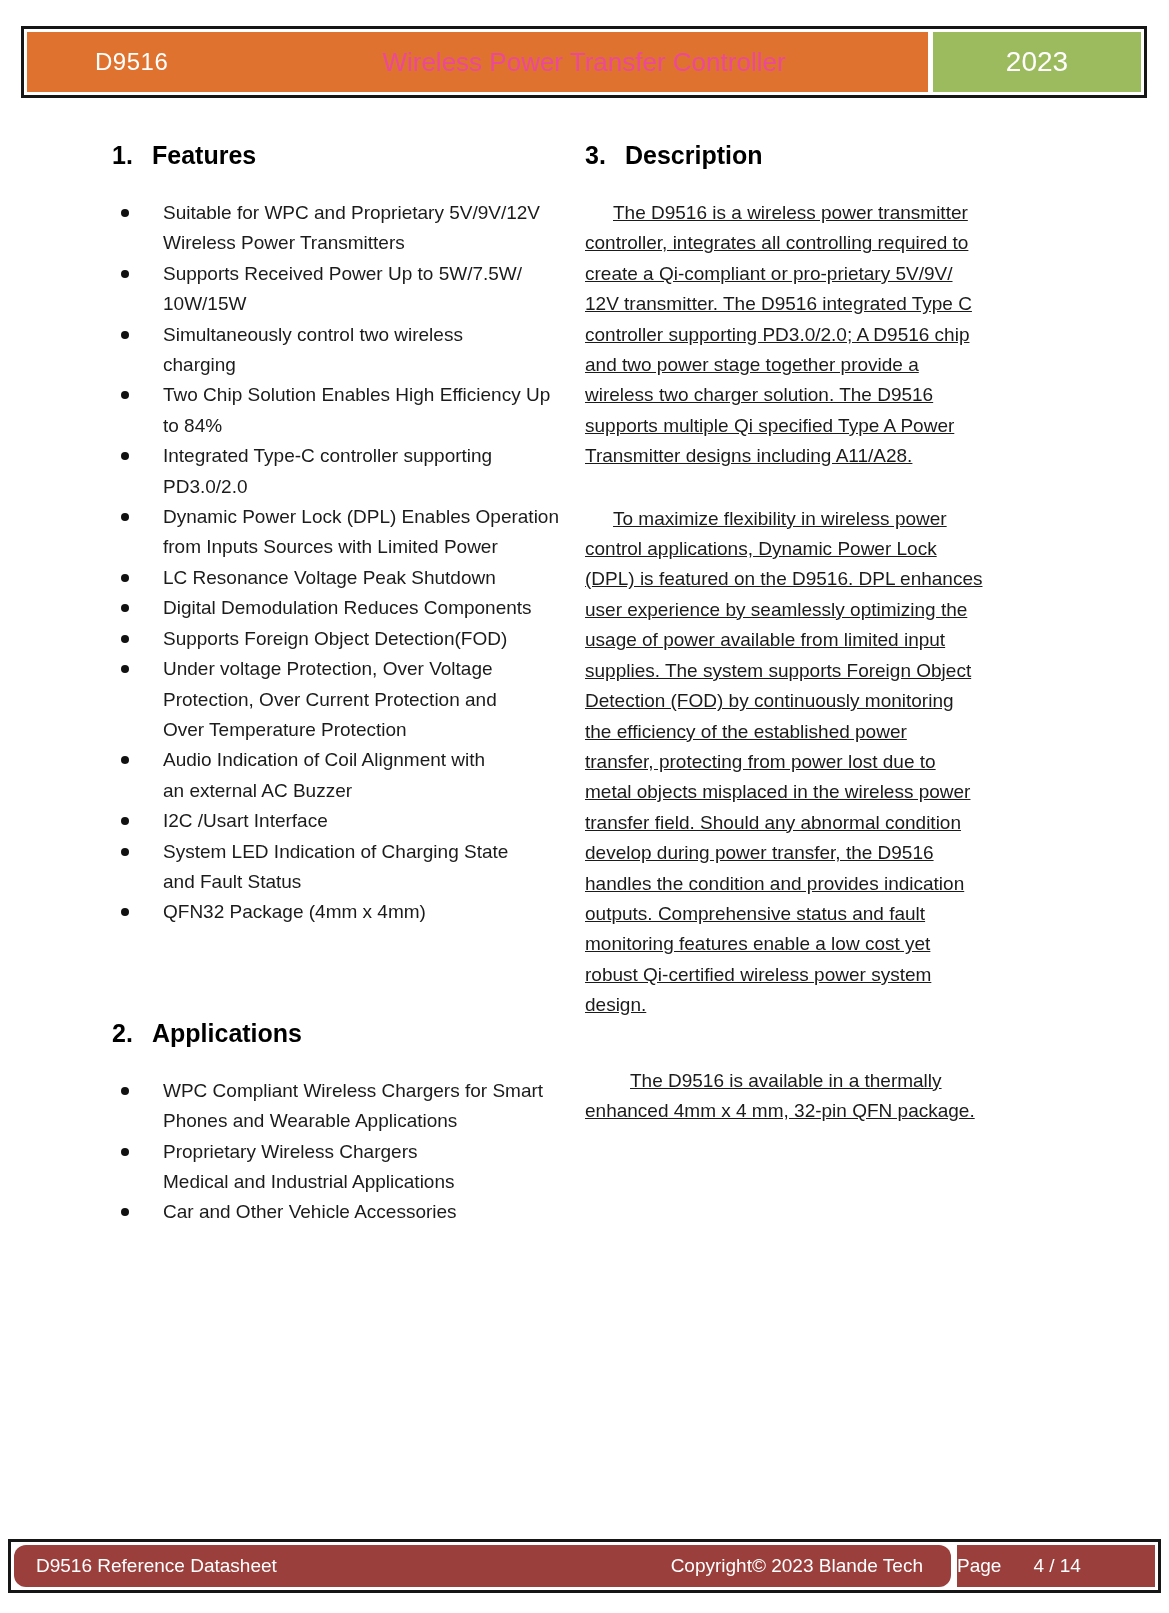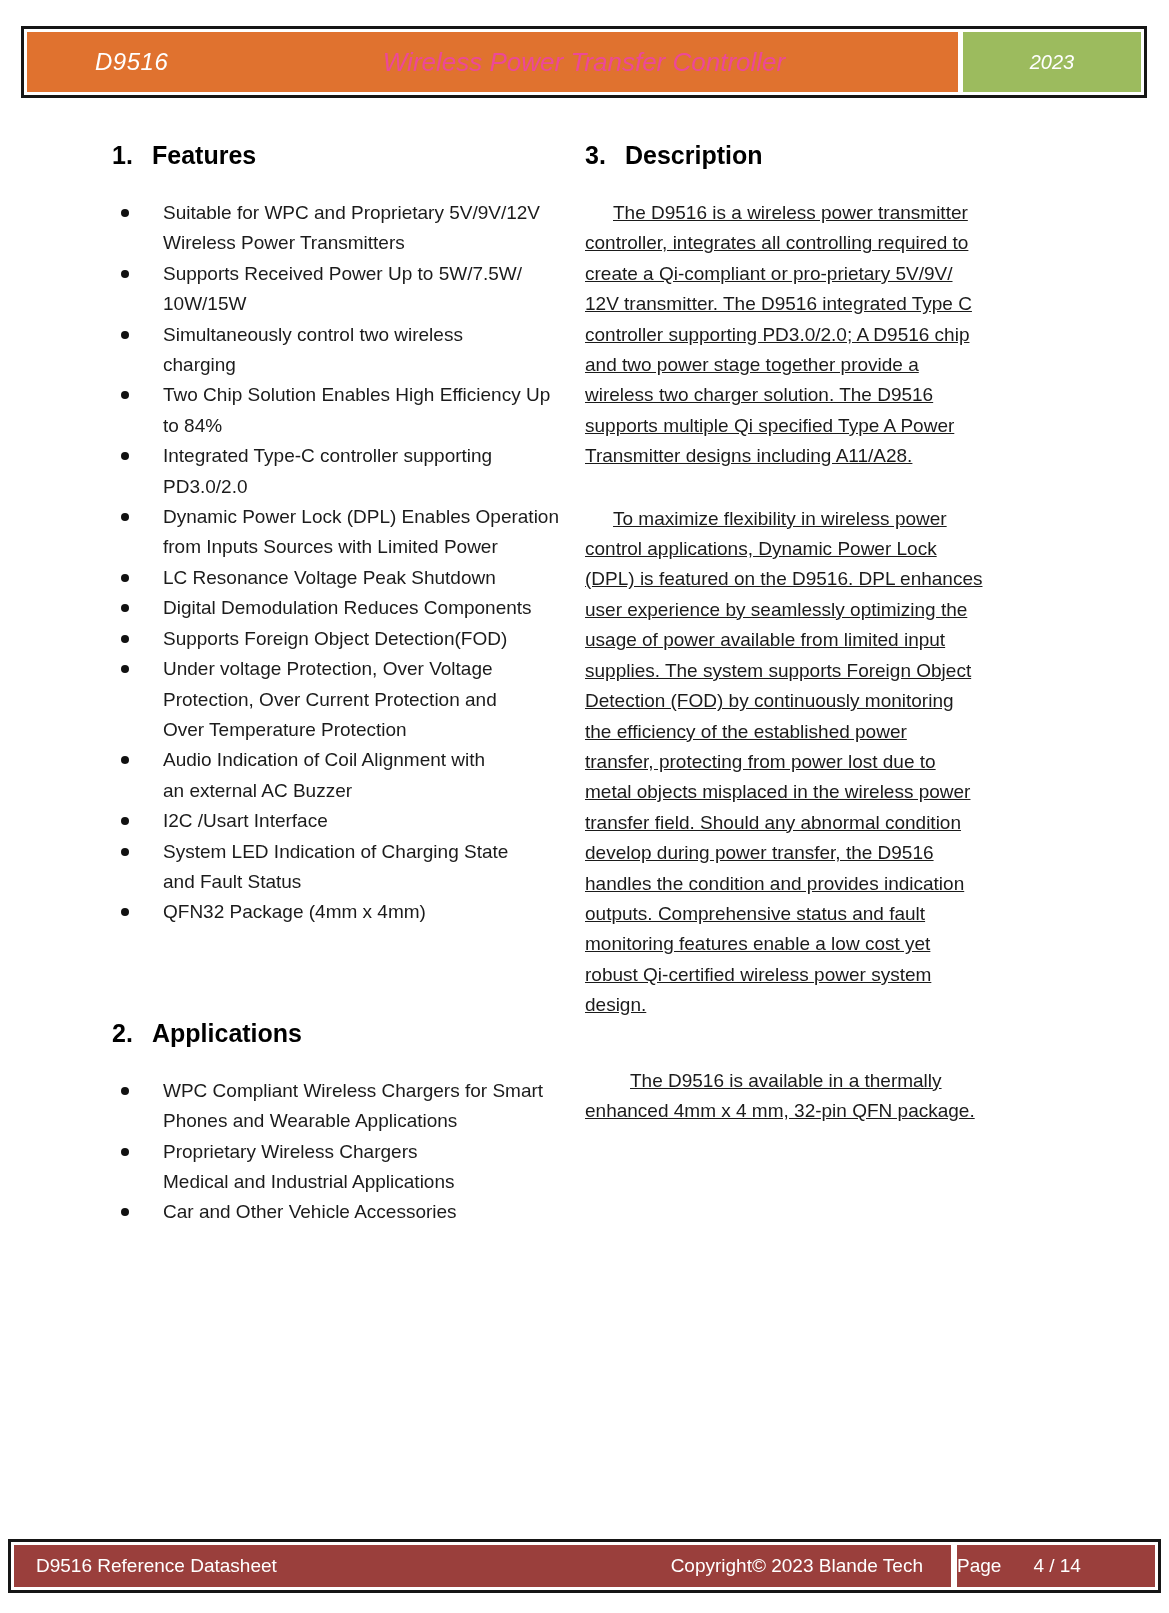--- a/index.html
+++ b/index.html
@@ -17,21 +17,20 @@
   
   .header-wrap {
     position: absolute;
     top: 26px; left: 21px;
     width: 1126px; height: 72px;
     border: 3px solid #161616;
     background: #ffffff;
     padding: 3px;
     display: flex;
     gap: 5px;
-    font-style: italic;
   }
   .header-orange {
     flex: 1;
     background: #e0722f;
     display: flex;
     align-items: center;
   }
   .header-part {
     color: #ffffff;
     font-size: 24px;
@@ -43,27 +42,27 @@
     left: 0; right: 0;
     top: 0; bottom: 0;
     display: flex;
     align-items: center;
     justify-content: center;
     color: #ec4899;
     font-size: 26px;
     pointer-events: none;
   }
   .header-green {
-    width: 178px;
+    width: 208px;
     background: #9cbb5e;
     display: flex;
     align-items: center;
     justify-content: center;
     color: #ffffff;
-    font-size: 20px;
+    font-size: 28px;
   }
 
   
   .content {
     position: absolute;
     top: 138px;
     left: 112px;
     display: flex;
     gap: 40px;
   }
@@ -136,20 +135,21 @@
   }
   .footer-main {
     flex: 1;
     background: #9a3f3c;
     color: #ffffff;
     font-size: 19px;
     display: flex;
     align-items: center;
     justify-content: space-between;
     padding: 0 28px 0 22px;
+    border-radius: 12px;
   }
   .footer-page {
     width: 198px;
     background: #9a3f3c;
     color: #ffffff;
     font-size: 19px;
     display: flex;
     align-items: center;
     gap: 32px;
   }

